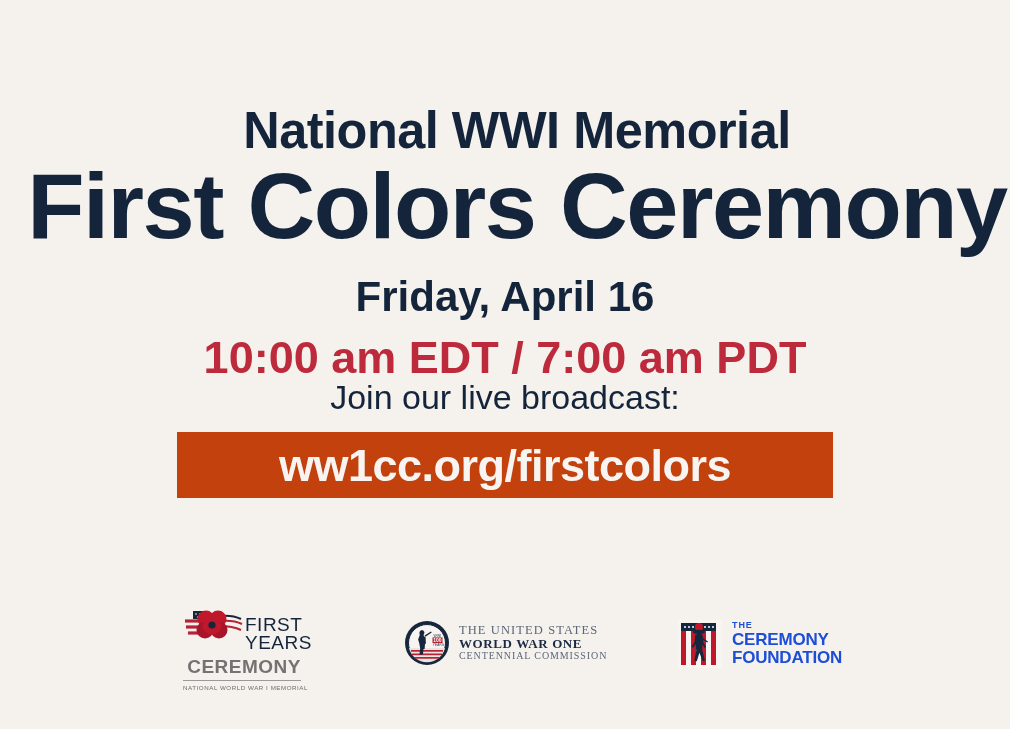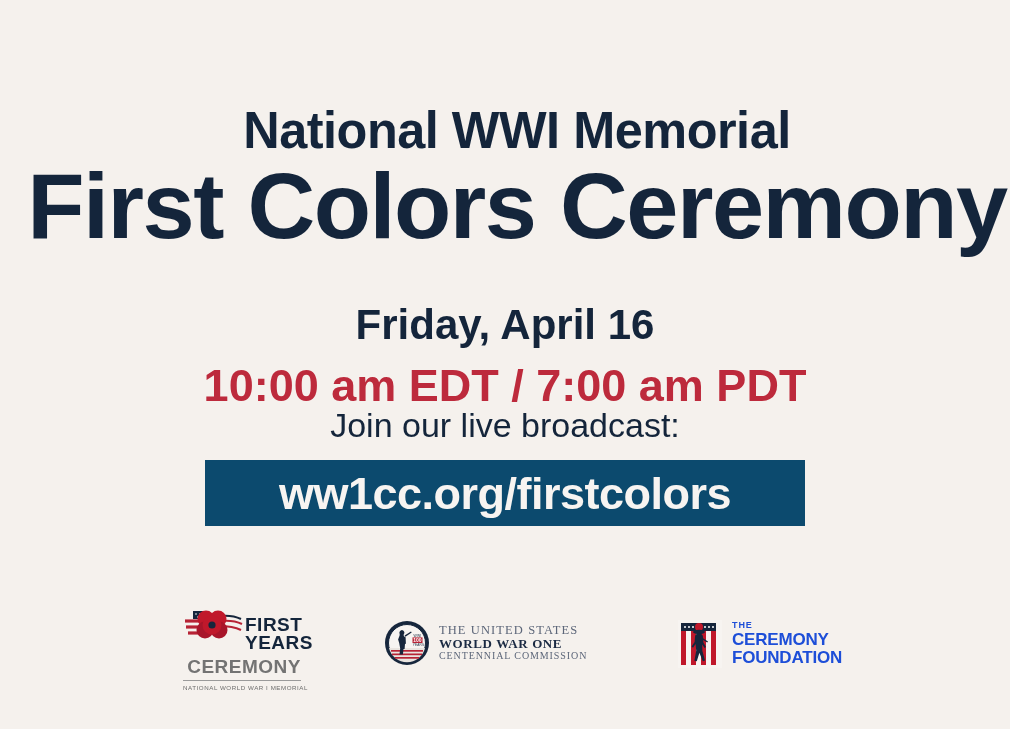--- a/index.html
+++ b/index.html
@@ -44,21 +44,21 @@
     font-size: 92px;
     font-weight: bold;
     letter-spacing: -1.5px;
     margin-top: 4px;
     transform: scaleX(1.02);
     white-space: nowrap;
   }
 
   
   .date-line {
-    margin-top: 52px;
+    margin-top: 24px;
     color: #14253b;
     font-size: 42px;
     font-weight: bold;
     letter-spacing: 0px;
     line-height: 1;
     text-align: center;
     white-space: nowrap;
   }
   .time-line {
     margin-top: 17px;
@@ -74,22 +74,22 @@
   .broadcast-label {
     color: #14253b;
     font-size: 34px;
     font-weight: normal;
     line-height: 1;
     text-align: center;
     white-space: nowrap;
   }
   .url-banner {
     margin-top: 18px;
-    background: #0c4a6e;
-    width: 600px;
+    background: #c2410c;
+    width: 656px;
     height: 66px;
     display: flex;
     align-items: center;
     justify-content: center;
     box-sizing: border-box;
   }
   .url-text {
     color: #f7f4f1;
     font-size: 45px;
     font-weight: bold;
@@ -105,32 +105,32 @@
     right: 0;
     top: 596px;
     height: 110px;
   }
   .logo {
     position: absolute;
     display: flex;
     align-items: center;
   }
   .logo-first   { left: 183px; top: 8px;  }
-  .logo-usww1   { left: 384px; top: 24px; }
+  .logo-usww1   { left: 404px; top: 24px; }
   .logo-dough   { left: 678px; top: 24px; }
 
   
   .fc-wrap { display: flex; flex-direction: column; width: 120px; }
   .fc-top { display: flex; align-items: flex-start; height: 46px; position: relative; }
   .fc-mark { position: relative; width: 60px; height: 46px; flex: none; }
   .fc-words {
     margin-left: 2px;
     padding-top: 12px;
     color: #14253b;
-    font-weight: bold;
+    font-weight: normal;
     font-size: 19px;
     line-height: 0.97;
     letter-spacing: 0.5px;
   }
   .fc-ceremony {
     color: #737373;
     font-weight: bold;
     font-size: 19px;
     line-height: 1;
     letter-spacing: 0.5px;

